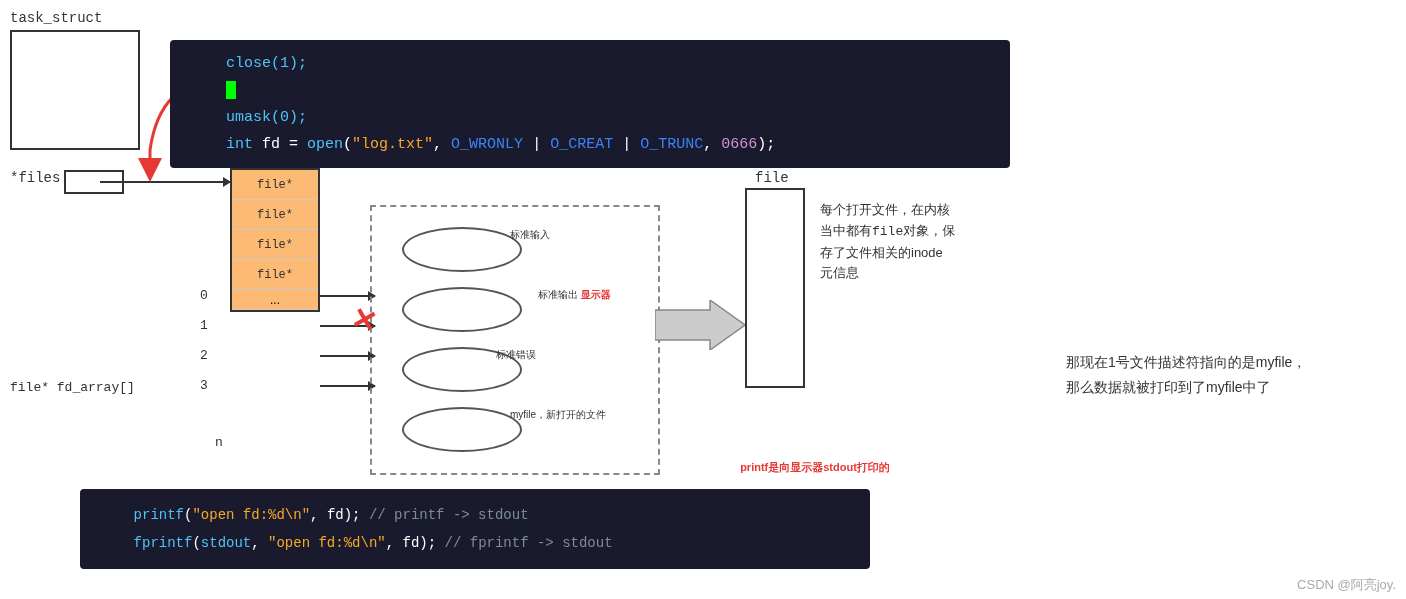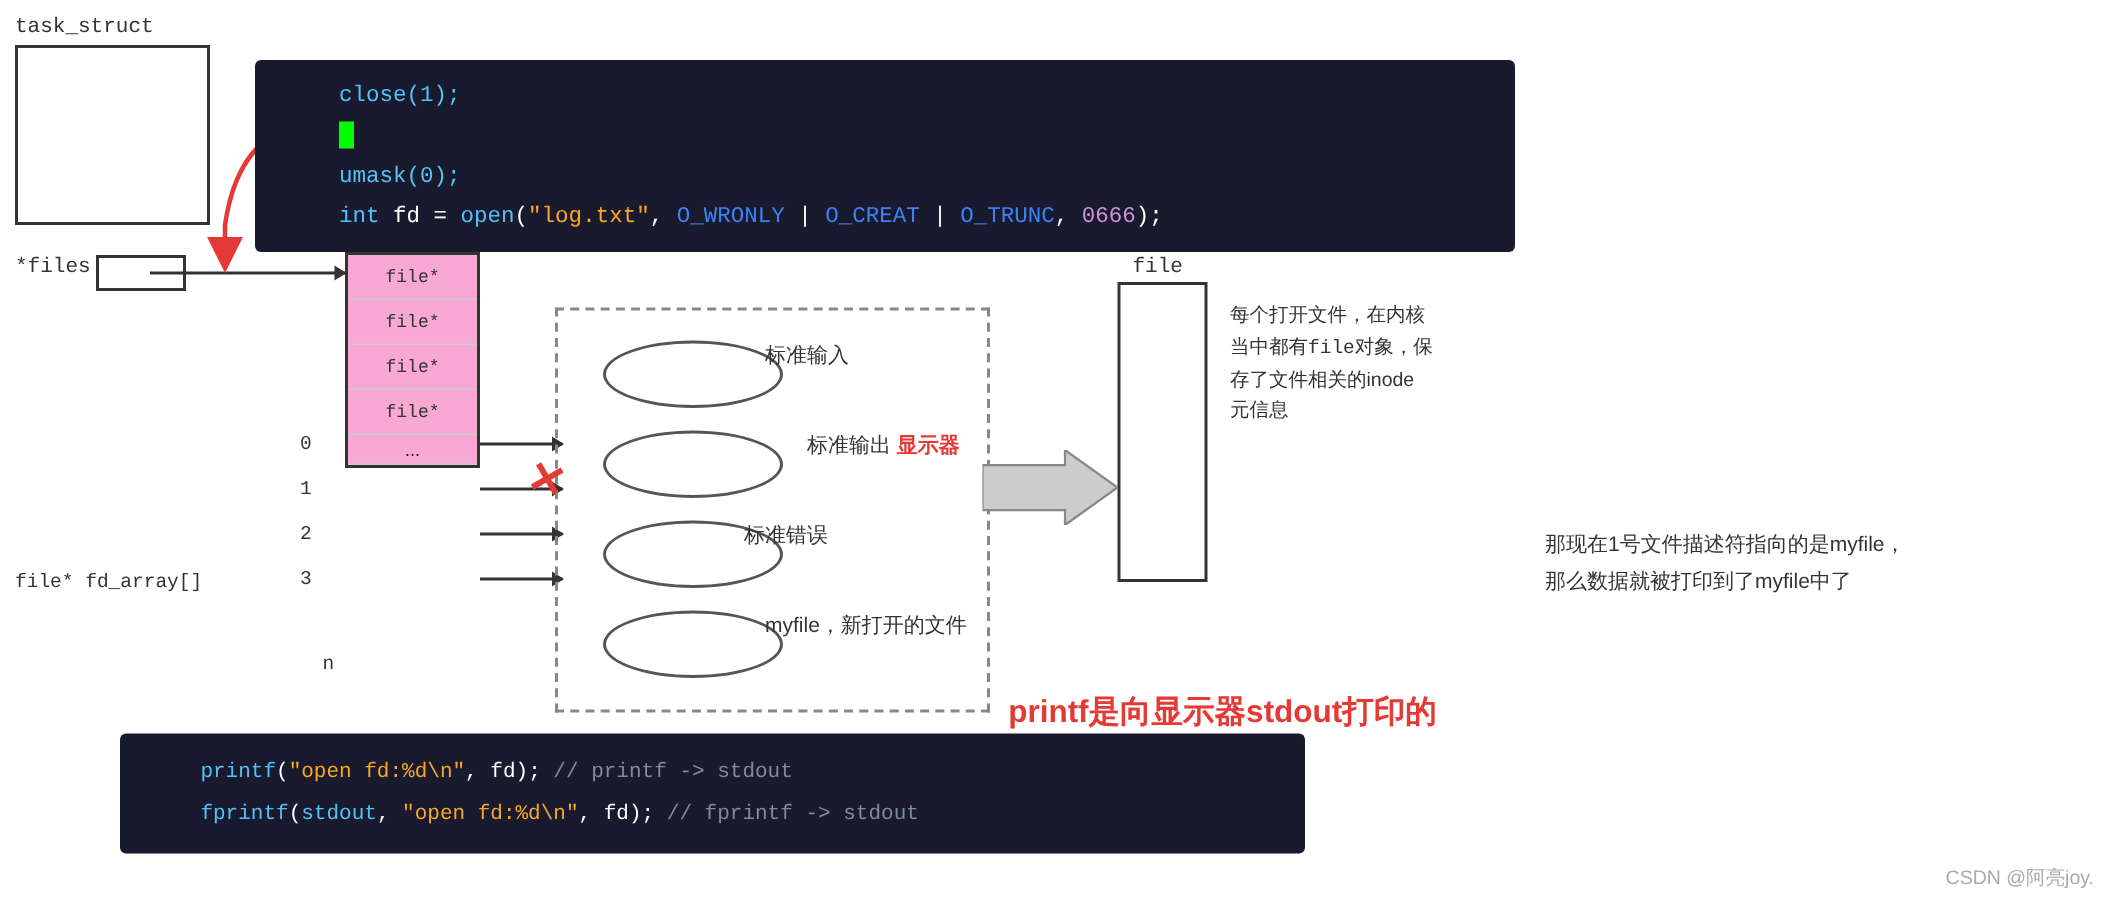--- a/index.html
+++ b/index.html
@@ -92,21 +92,21 @@
       color: #333;
     }
 
     
     .files-struct-box {
       position: absolute;
       top: 168px;
       left: 230px;
       width: 90px;
       border: 2px solid #333;
-      background: #f9a8d4;
+      background: #fdba74;
     }
     .fs-row {
       height: 30px;
       border-bottom: 1px solid #ccc;
       display: flex;
       align-items: center;
       justify-content: center;
       font-size: 12px;
       font-family: 'Courier New', monospace;
       color: #333;
@@ -167,21 +167,21 @@
     .oval {
       position: absolute;
       border: 2px solid #555;
       border-radius: 50%;
       background: #fff;
     }
 
     
     .oval-label {
       position: absolute;
-      font-size: 14px;
+      font-size: 10px;
       color: #333;
     }
 
     
     .red-x {
       position: absolute;
       top: 302px;
       left: 352px;
       font-size: 30px;
       color: #e53935;
@@ -220,32 +220,32 @@
       line-height: 1.6;
       width: 200px;
     }
     .file-desc .mono { font-family: 'Courier New', monospace; }
 
     
     .printf-desc {
       position: absolute;
       top: 460px;
       left: 660px;
-      font-size: 21px;
+      font-size: 11px;
       color: #e53935;
       font-weight: bold;
       text-align: center;
       width: 310px;
     }
 
     
     .right-desc {
       position: absolute;
       top: 350px;
-      left: 1030px;
+      left: 1066px;
       font-size: 14px;
       color: #333;
       line-height: 1.8;
       width: 300px;
     }
 
     
     .csdn-watermark {
       position: absolute;
       bottom: 5px;

